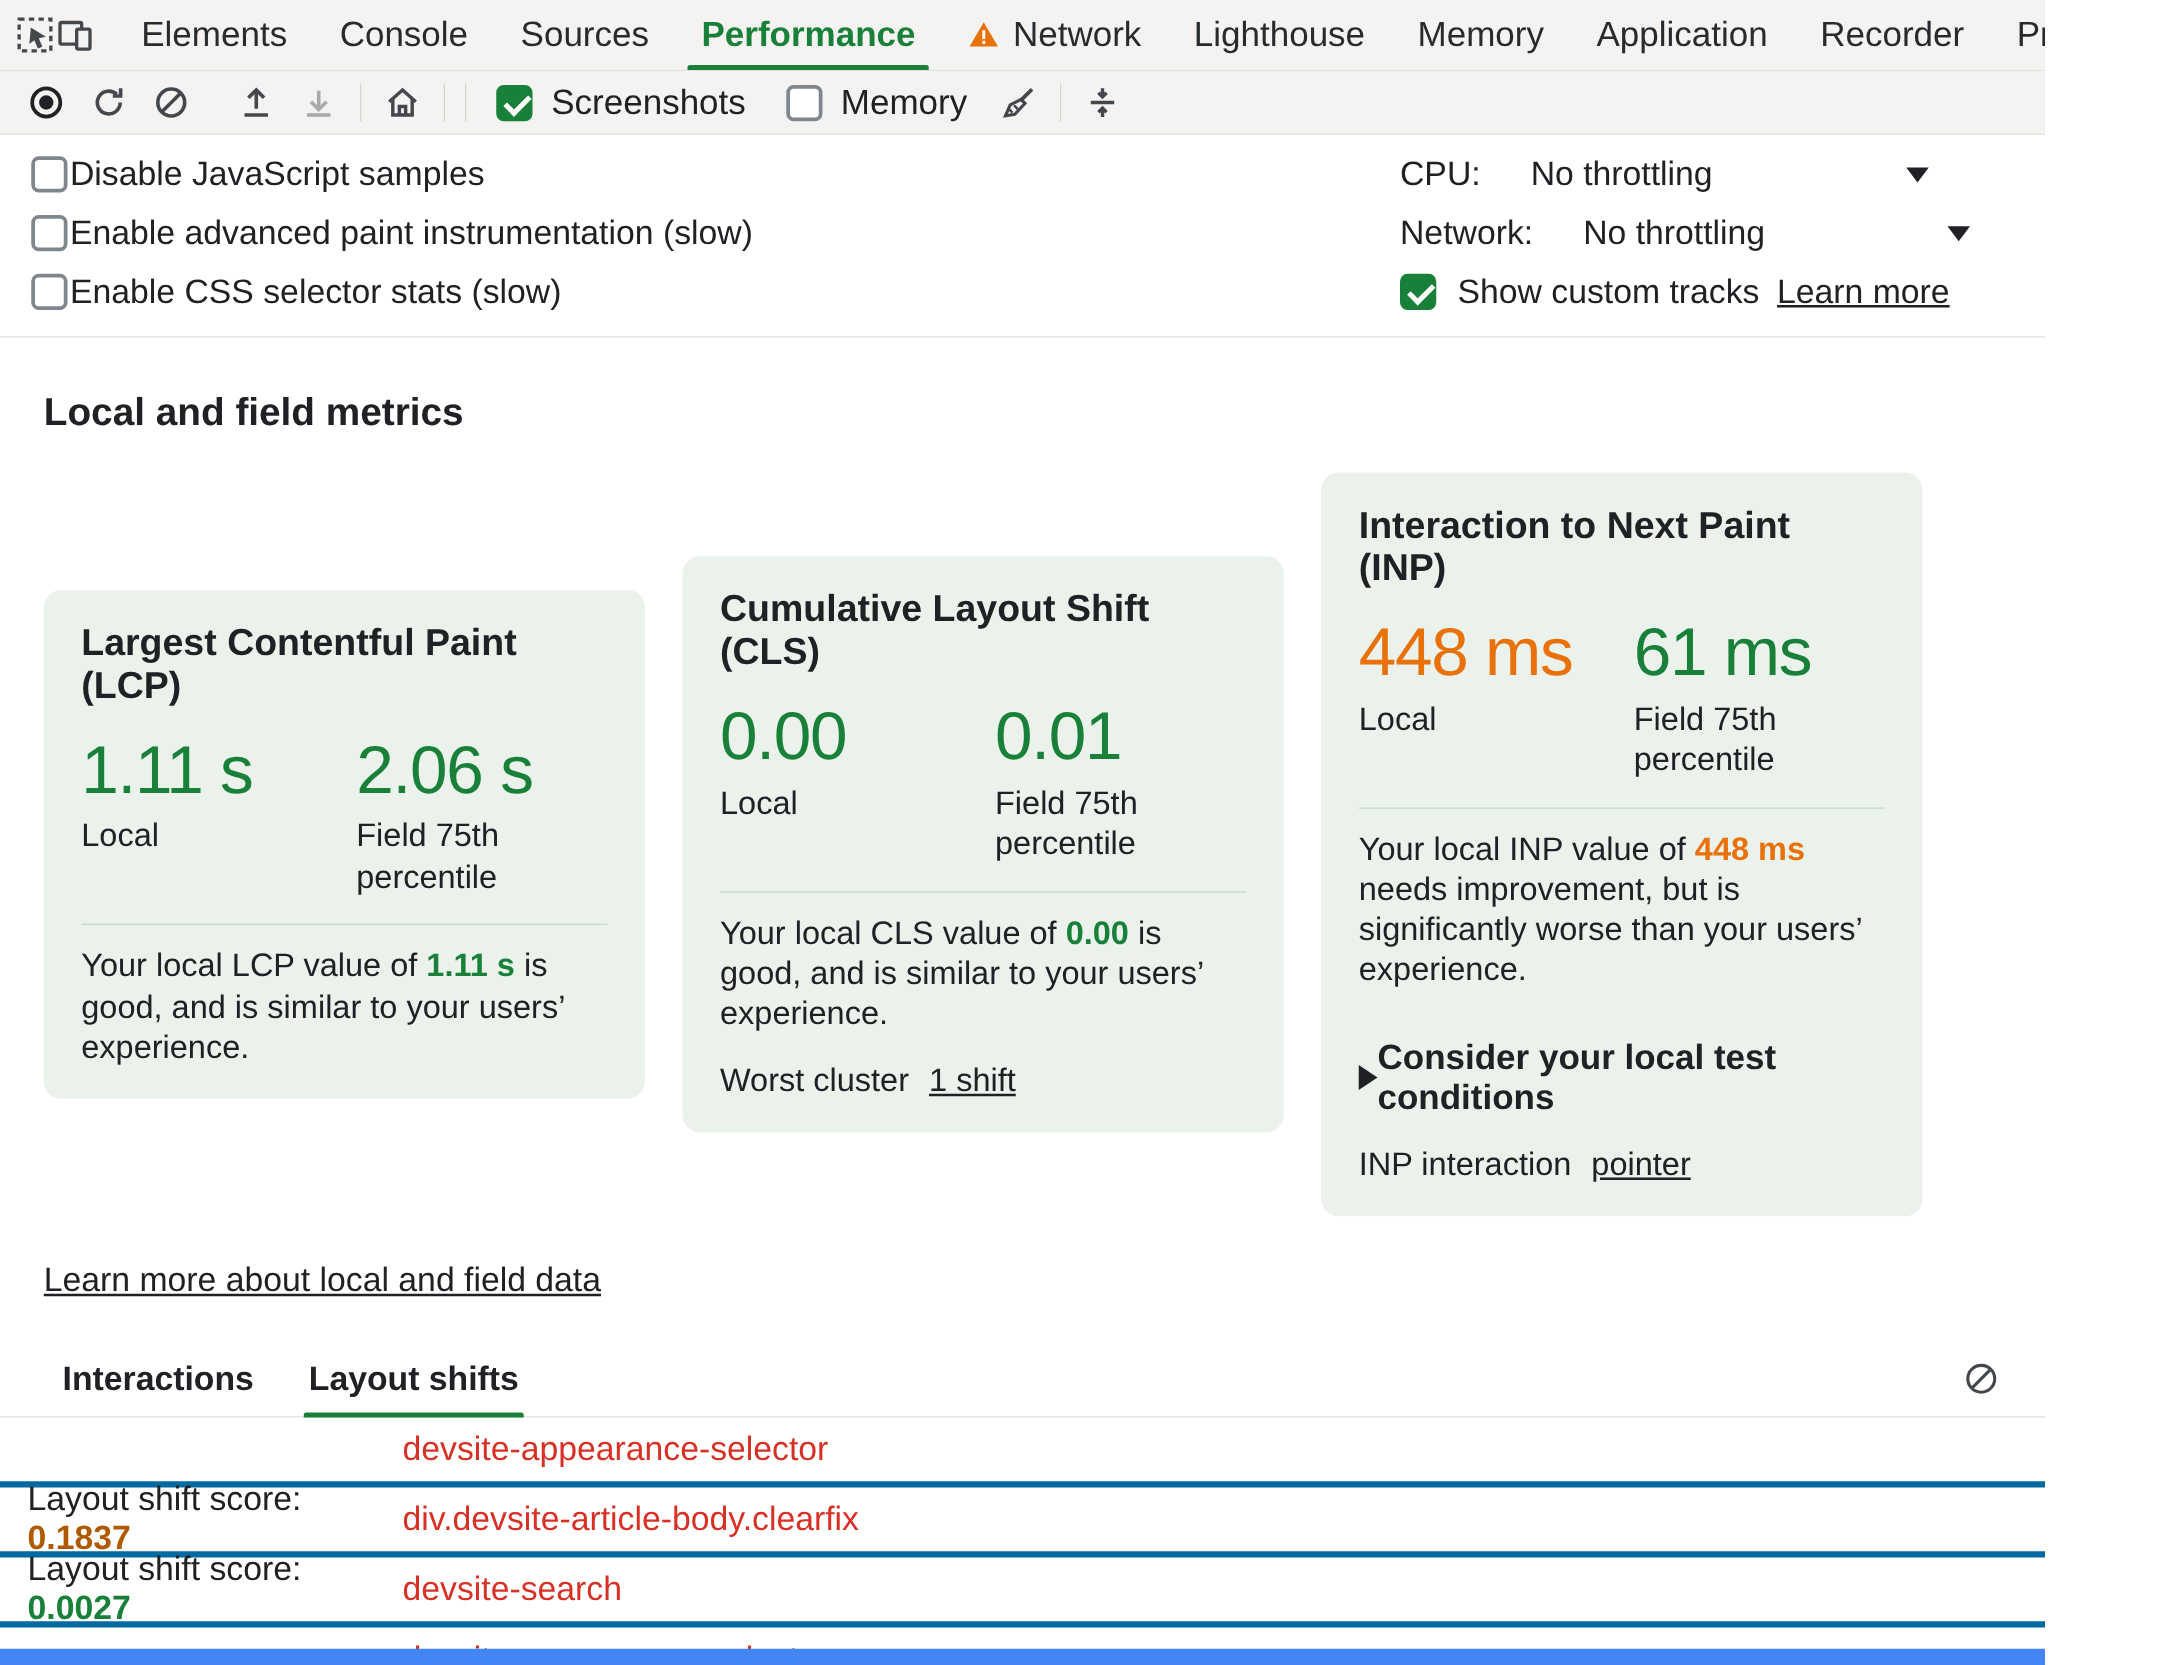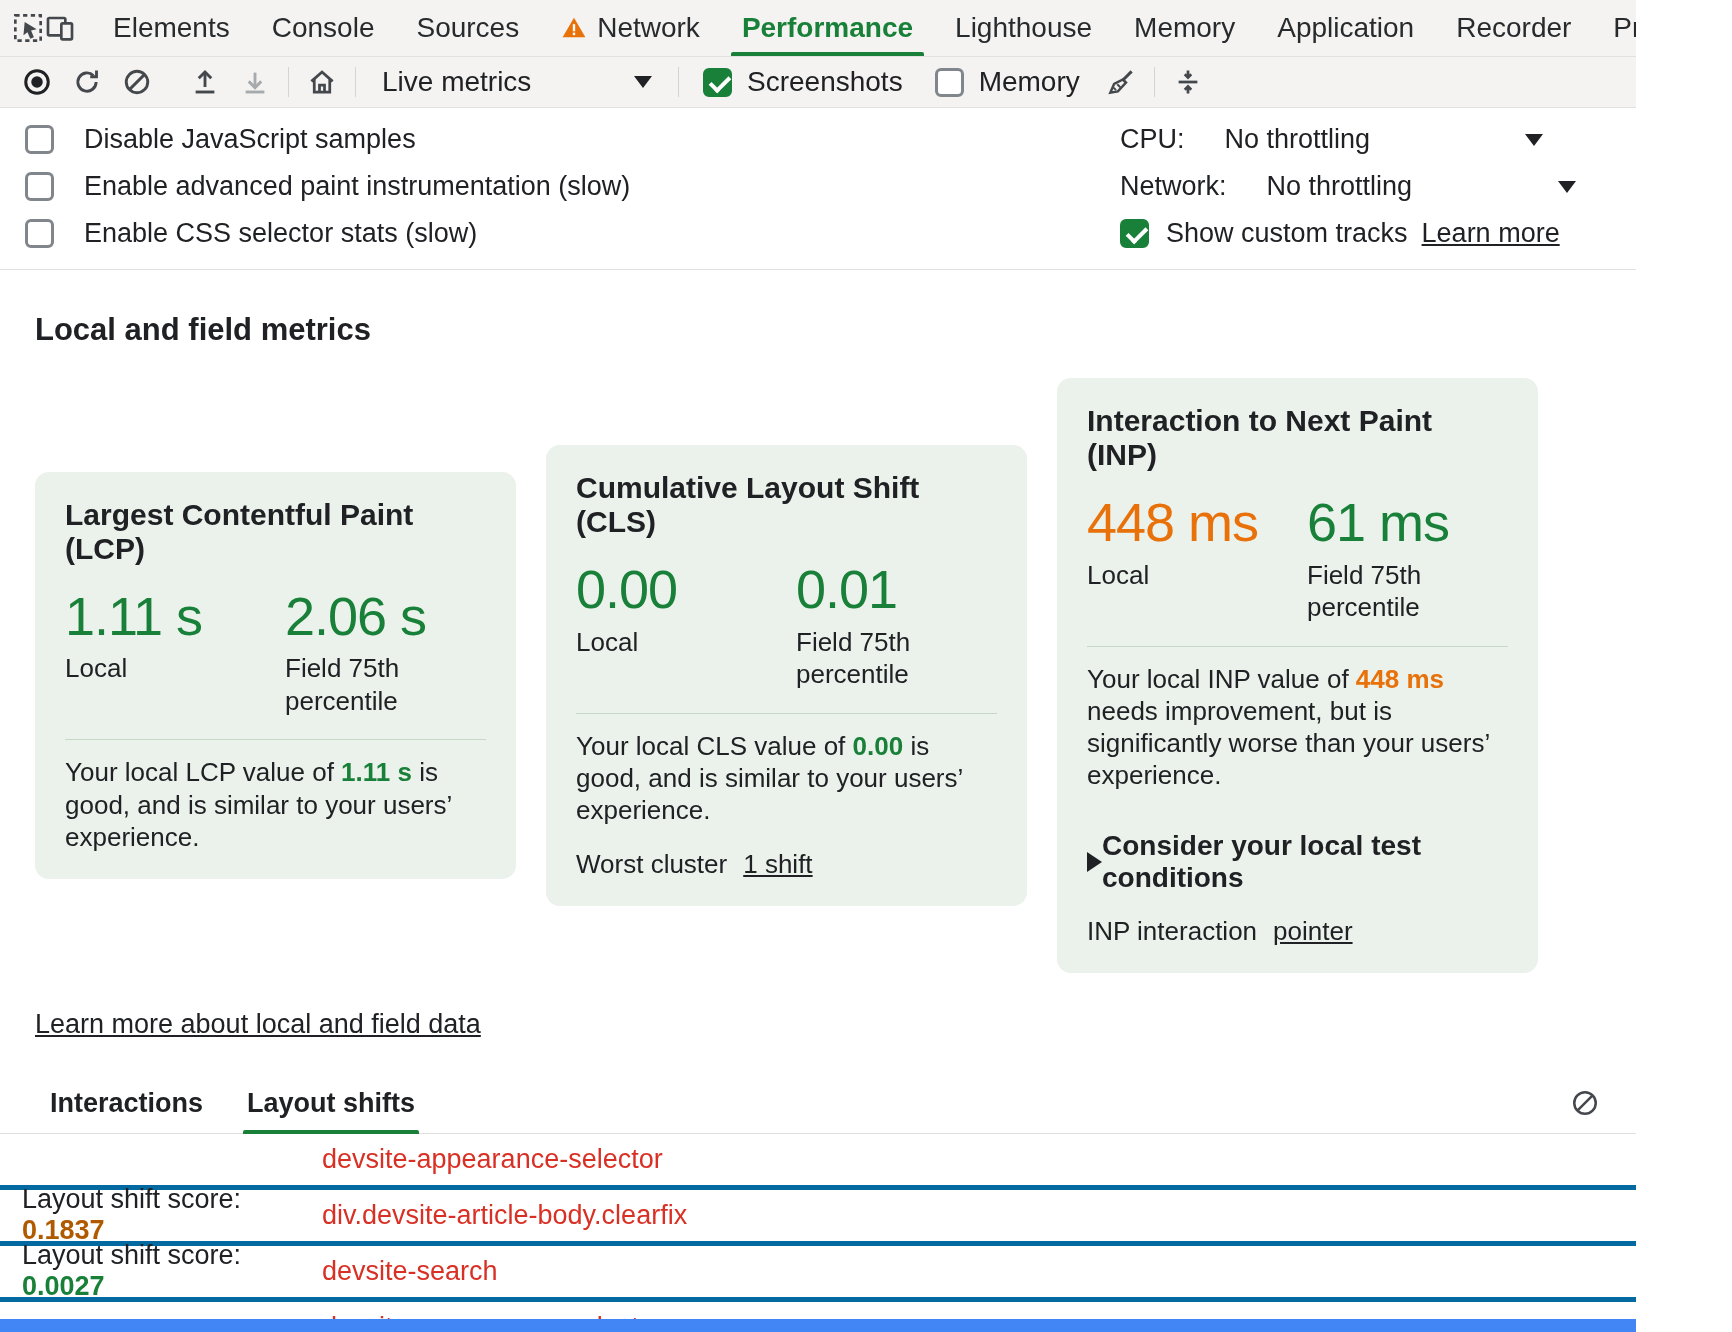--- a/index.html
+++ b/index.html
@@ -22,21 +22,21 @@
   .tool svg { display:block; }
   .view-select { display:flex; align-items:center; justify-content:space-between; width:290px; margin:0 8px; padding:0 10px; font-size:28px; cursor:pointer; }
   .caret-down { width:0; height:0; border-left:9px solid transparent; border-right:9px solid transparent; border-top:12px solid #202124; }
   .cb-row { display:flex; align-items:center; gap:15px; font-size:28px; margin:0 16px; cursor:pointer; }
   .cb { width:29px; height:29px; border:3px solid #80868b; border-radius:6px; background:#fff; flex:none; position:relative; }
   .cb.checked { background:#188038; border-color:#188038; }
   .cb.checked::after { content:""; position:absolute; left:8px; top:1px; width:8px; height:16px; border:solid #fff; border-width:0 4px 4px 0; transform:rotate(45deg); }
 
   
   .settings { position:relative; background:#fff; border-bottom:1px solid #e2e2e2; padding:8px 0 12px; }
-  .set-row { display:flex; align-items:center; gap:30px; height:47px; padding-left:25px; font-size:27px; cursor:pointer; }
+  .set-row { display:flex; align-items:center; gap:2px; height:47px; padding-left:25px; font-size:27px; cursor:pointer; }
   .settings-right { position:absolute; top:8px; left:1120px; right:0; }
   .right-row { height:47px; display:flex; align-items:center; font-size:27px; position:relative; }
   .right-row .lbl { margin-right:40px; }
   .right-row .caret-down { position:absolute; }
   .learn-link-sm { color:#202124; text-decoration:underline; margin-left:14px; cursor:pointer; }
 
   
   .metrics-heading { font-size:31px; font-weight:600; margin:42px 0 0 35px; }
   .cards { display:flex; align-items:center; gap:30px; margin:30px 35px 0 35px; }
   .card { width:481px; background:#ebf1eb; border-radius:14px; padding:26px 30px; }
@@ -97,31 +97,31 @@
 
     <div class="tab">
         <span>Elements</span>
       </div>
     <div class="tab">
         <span>Console</span>
       </div>
     <div class="tab">
         <span>Sources</span>
       </div>
+    <div class="tab selected">
+        <span>Performance</span>
+      </div>
     <div class="tab">
       <svg width="26" height="26" viewBox="0 0 24 24">
         <path d="M12 2.5 L22.5 20.5 H1.5 Z" fill="#e8710a"></path>
         <rect x="10.9" y="8.5" width="2.2" height="6.5" fill="#fff"></rect>
         <rect x="10.9" y="16.3" width="2.2" height="2.3" fill="#fff"></rect>
       </svg>
       <span>Network</span>
     </div>
-    <div class="tab selected">
-        <span>Performance</span>
-      </div>
     <div class="tab">
         <span>Lighthouse</span>
       </div>
     <div class="tab">
         <span>Memory</span>
       </div>
     <div class="tab">
         <span>Application</span>
       </div>
     <div class="tab">
@@ -169,24 +169,20 @@
     </div>
     <div class="vsep"></div>
     <div class="tool">
       <svg width="30" height="30" viewBox="0 0 24 24" fill="none" stroke="#44484c" stroke-width="2.2">
         <path d="M3.5 11.5 L12 4 l8.5 7.5"></path>
         <path d="M5.8 9.8 V20 h12.4 V9.8"></path>
         <path d="M10 20 v-5.5 h4 V20"></path>
       </svg>
     </div>
     <div class="vsep"></div>
-    <div class="view-select">
-      <span>Live metrics</span>
-      <span class="caret-down"></span>
-    </div>
     <div class="vsep"></div>
     <div class="cb-row">
       <span class="cb checked"></span>
       <span>Screenshots</span>
     </div>
     <div class="cb-row">
       <span class="cb"></span>
       <span>Memory</span>
     </div>
     <div class="tool">

